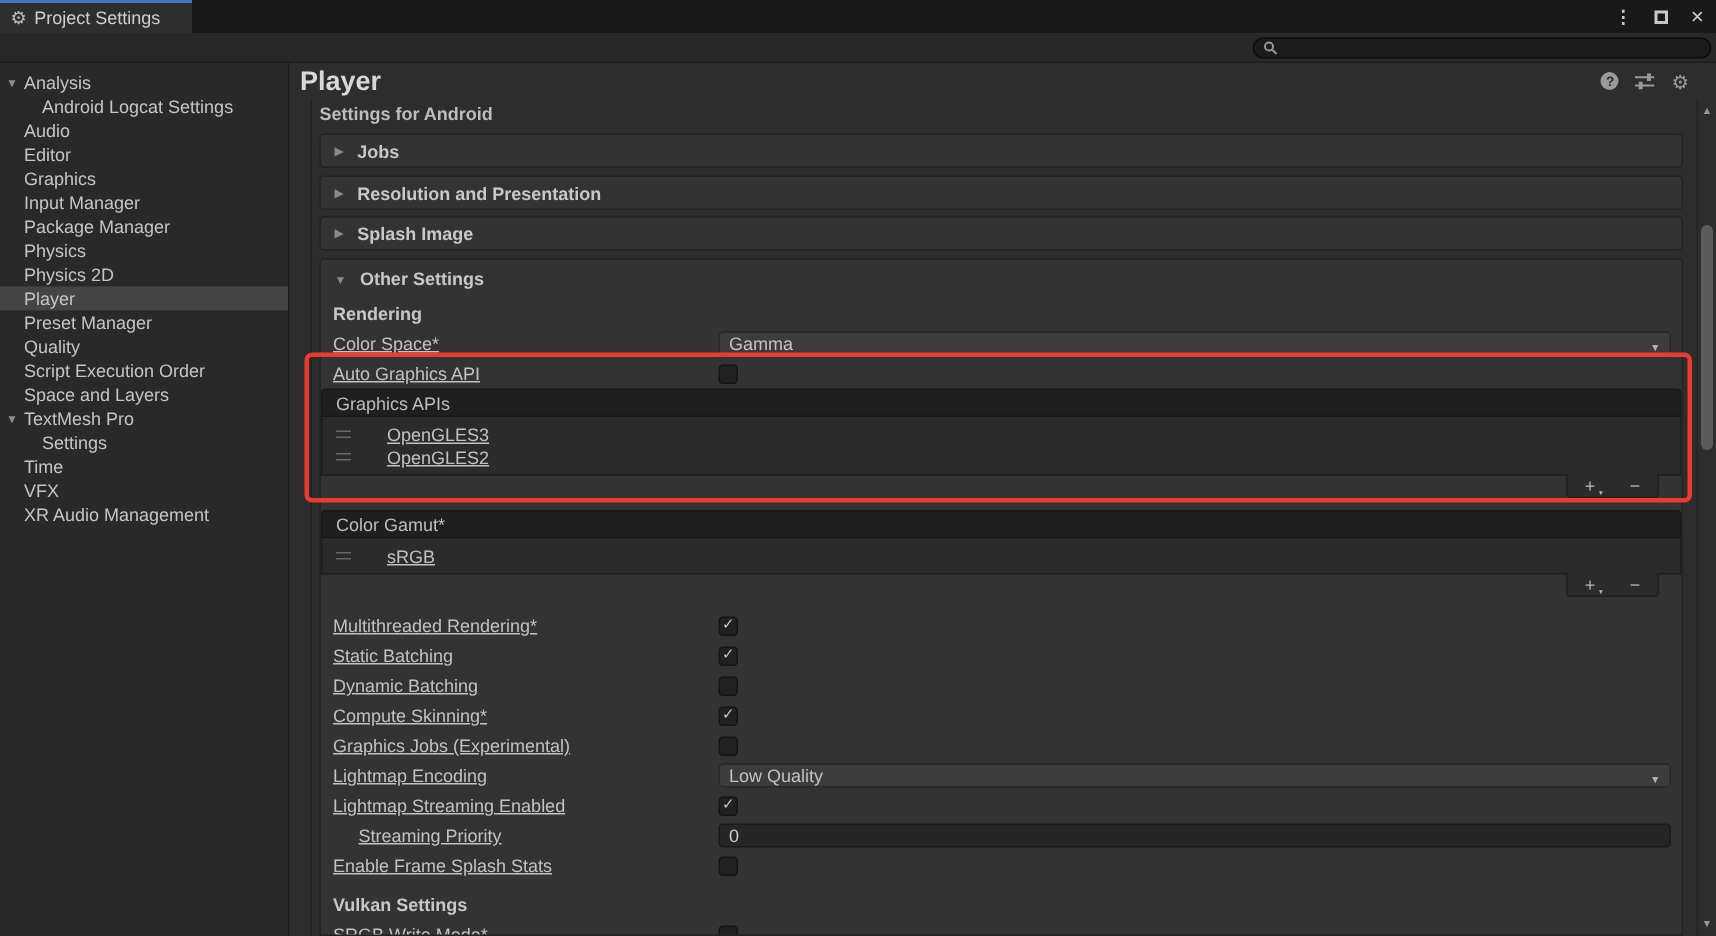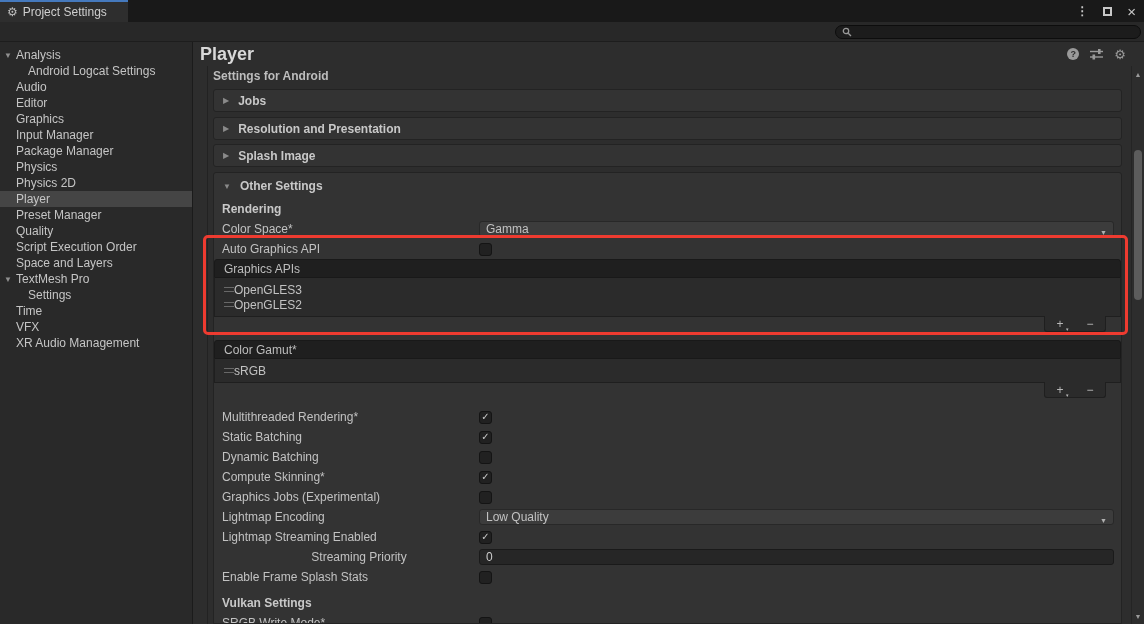--- a/index.html
+++ b/index.html
@@ -61,36 +61,36 @@
 
   .other-box { position:absolute; left:20px; top:106px; width:909px; height:452px; background:#333333;
                border:1px solid #232323; border-radius:3px 3px 0 0; overflow:hidden; }
   .ob-header { height:26px; display:flex; align-items:center; padding-left:9px; gap:9px; }
   .ob-header .tri { color:#8a8a8a; font-size:8px; }
   .ob-header .sec-label { font-weight:bold; color:#c8c8c8; }
   .group-label { height:20px; display:flex; align-items:center; padding-left:8px; font-weight:bold; color:#c8c8c8; }
   .spacer6 { height:6px; } .spacer7 { height:7px; }
 
   .row { height:20px; display:flex; align-items:center; padding-left:8px; }
-  .row .label { flex:0 0 257px; color:#c2c2c2; }
-  .row.indent .label { padding-left:17px;text-align:center; }
+  .row .label { flex:0 0 257px; color:#c2c2c2;text-decoration:underline; }
+  .row.indent .label { padding-left:17px; }
   .control { flex:1; margin-right:7px; display:flex; align-items:center; }
 
   .dropdown { flex:1; height:16px; background:#3c3c3c; border:1px solid #282828; border-radius:3px;
               display:flex; align-items:flex-end; justify-content:space-between; padding:0 6px; cursor:default; }
   .dd-arrow { color:#b0b0b0; font-size:7px; }
   .textfield { flex:1; height:16px; background:#262626; border:1px solid #1a1a1a; border-radius:3px;
                display:flex; align-items:center; padding:0 6px; color:#cccccc; }
   .checkbox { width:13px; height:13px; background:#212121; border:1px solid #141414; border-radius:3px;
               display:flex; align-items:center; justify-content:center; color:#c8c8c8; font-size:10px; line-height:1; cursor:default; }
 
   .list-header { height:19px; background:#1f1f1f; border:1px solid #191919; border-radius:3px 3px 0 0;
                  display:flex; align-items:center; padding-left:9px; color:#bdbdbd; }
   .list-box { background:#2b2b2b; border:1px solid #1f1f1f; border-top:none; padding:4px 0; }
-  .list-item { height:15px; display:flex; align-items:center; padding-left:9px; gap:0; color:#c2c2c2; }
+  .list-item { height:15px; display:flex; align-items:center; padding-left:9px; gap:24px; color:#c2c2c2;text-decoration:underline; }
   .drag-handle { width:10px; height:5px; border-top:1px solid #686868; border-bottom:1px solid #686868; }
   .list-footer { height:17px; position:relative; }
   .footer-box { position:absolute; right:15px; top:-1px; width:62px; height:16px; background:#2b2b2b;
                 border:1px solid #1f1f1f; border-top:none; border-radius:0 0 3px 3px;
                 display:flex; align-items:center; justify-content:space-around; }
   .footer-btn { color:#b8b8b8; font-size:12px; line-height:1; cursor:default; position:relative; }
   .footer-btn .mini-caret { position:absolute; right:-5px; bottom:-2px; font-size:5px; color:#b8b8b8; }
 
   .highlight-rect { position:absolute; left:10px; top:169px; width:925px; height:100px;
                     border:3px solid #ee3b30; border-radius:5px; pointer-events:none; z-index:5; }

